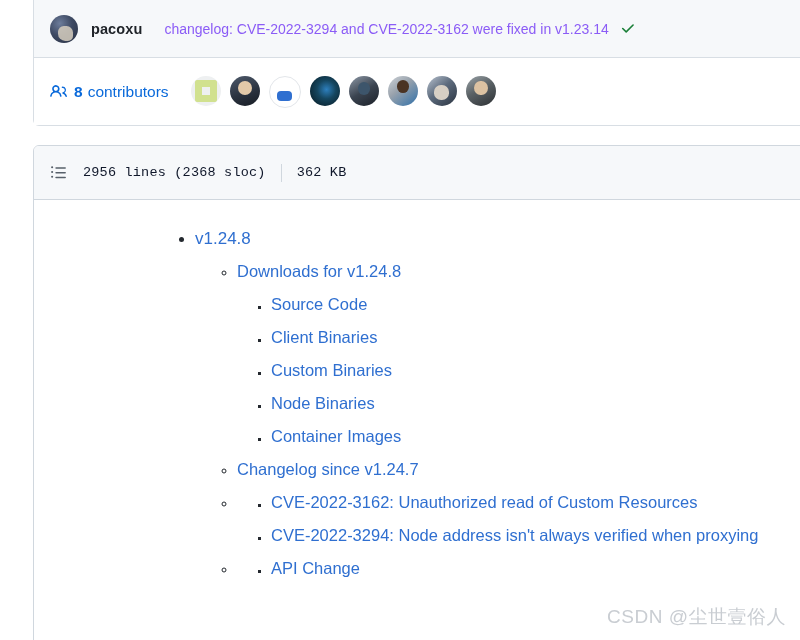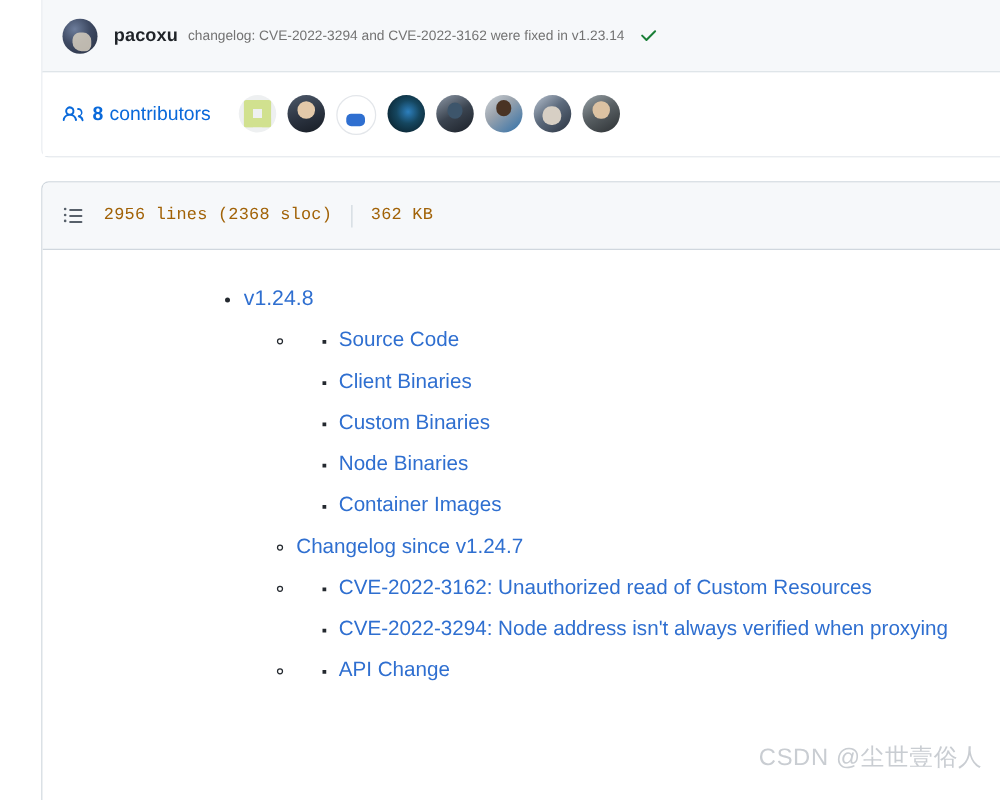--- a/index.html
+++ b/index.html
@@ -71,23 +71,23 @@
   .commit-author {
     margin-left: 13px;
     font-size: 14.5px;
     font-weight: bold;
     color: #1f2328;
     letter-spacing: .1px;
     text-align: right;
   }
 
   .commit-message {
-    margin-left: 8px;
-    font-size: 11px;
-    color: #737373;
+    margin-left: 22px;
+    font-size: 14px;
+    color: #8b5cf6;
     white-space: nowrap;
   }
 
   .check-icon {
     margin-left: 10px;
     display: inline-flex;
     align-items: center;
     color: #1a7f37;
   }
 
@@ -217,21 +217,21 @@
 
   .list-icon {
     display: inline-flex;
     color: #57606a;
     margin-right: 16px;
   }
 
   .file-meta {
     font-family: "Liberation Mono", "DejaVu Sans Mono", monospace;
     font-size: 13.5px;
-    color: #a16207;
+    color: #0f172a;
     letter-spacing: .2px;
   }
 
   .meta-divider {
     display: inline-block;
     width: 1px;
     height: 18px;
     background: #d0d7de;
     margin: 0 15px;
     vertical-align: -4px;
@@ -271,21 +271,21 @@
     font-size: 16.5px;
     white-space: nowrap;
     cursor: pointer;
   }
   ul.md.lvl1 > li > .md-link { font-size: 17px; }
 
   
   .watermark {
     position: absolute;
     right: 14px;
-    bottom: 21px;
+    bottom: 10px;
     font-size: 19px;
     color: #c9cdd2;
     letter-spacing: .5px;
     white-space: nowrap;
     user-select: none;
   }
 </style>
 </head>
 <body>
 
@@ -342,20 +342,21 @@
     </div>
 
     <div class="file-body">
       <ul class="md lvl1">
         <li>
           <a class="md-link">v1.24.8</a>
 
           <ul class="md lvl2">
 
             <li>
+              <a class="md-link">Downloads for v1.24.8</a>
               <ul class="md lvl3">
                 <li>
                   <a class="md-link">Source Code</a>
                 </li>
                 <li>
                   <a class="md-link">Client Binaries</a>
                 </li>
                 <li>
                   <a class="md-link">Custom Binaries</a>
                 </li>

